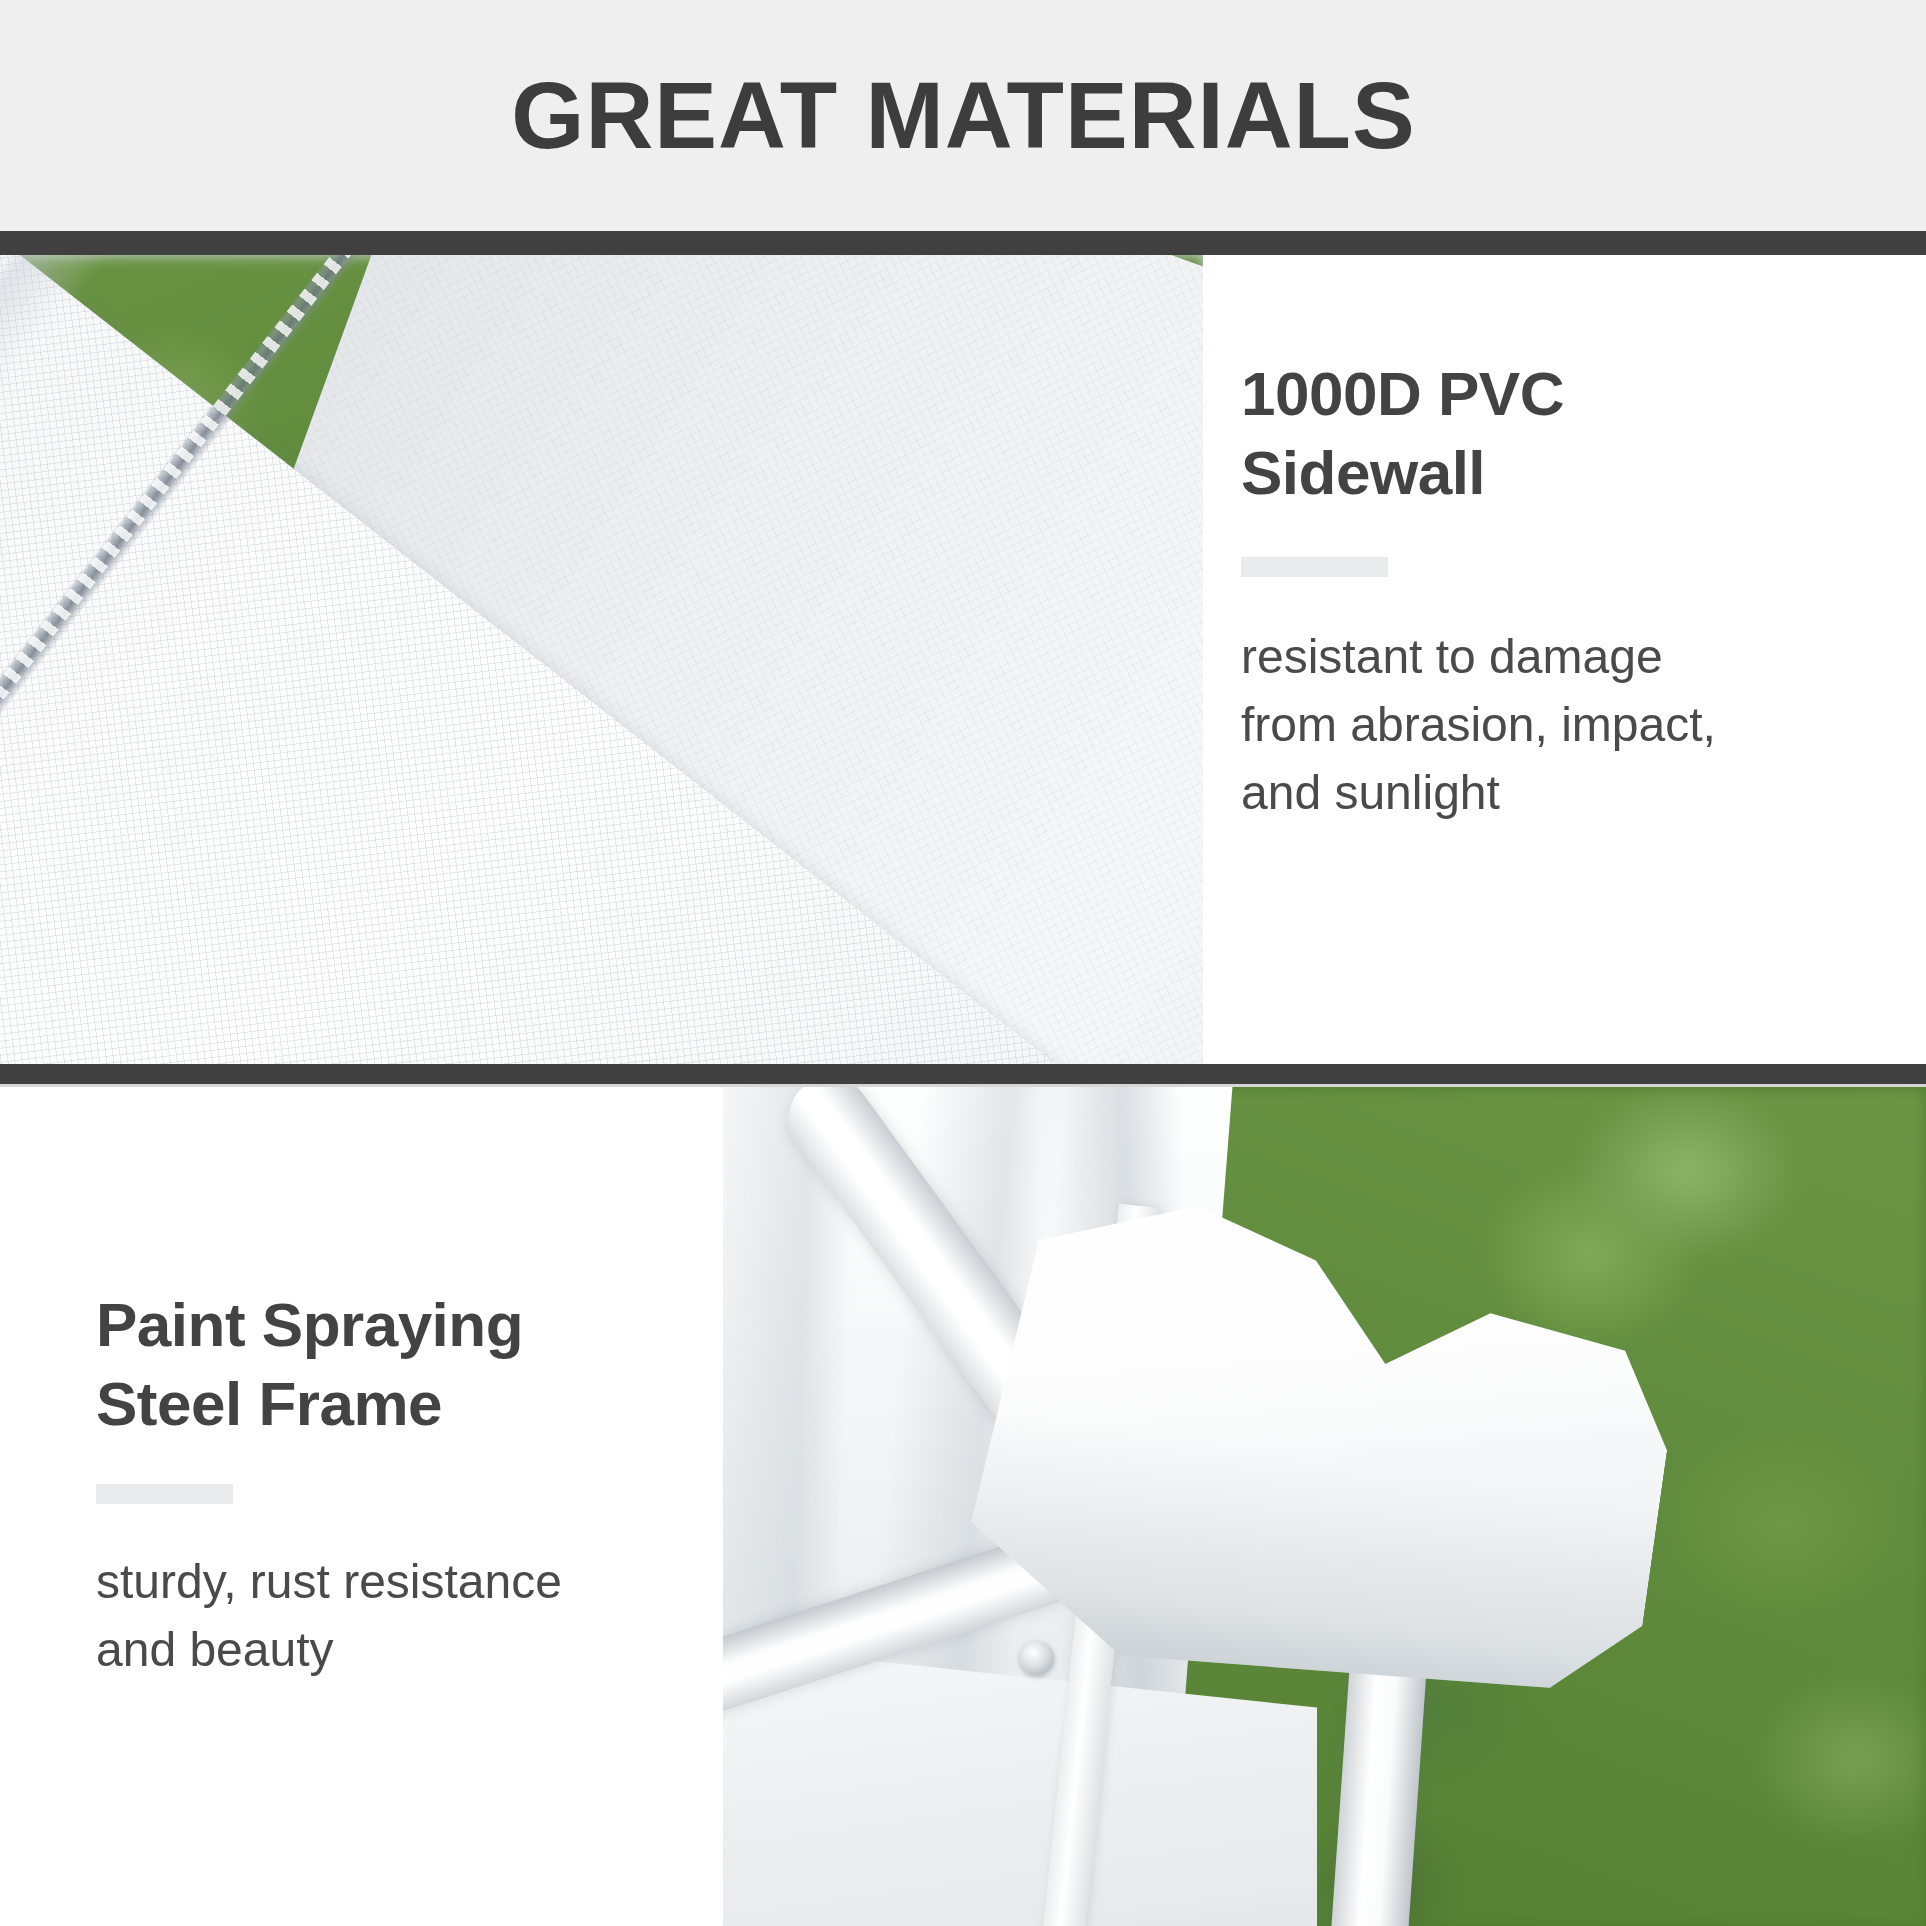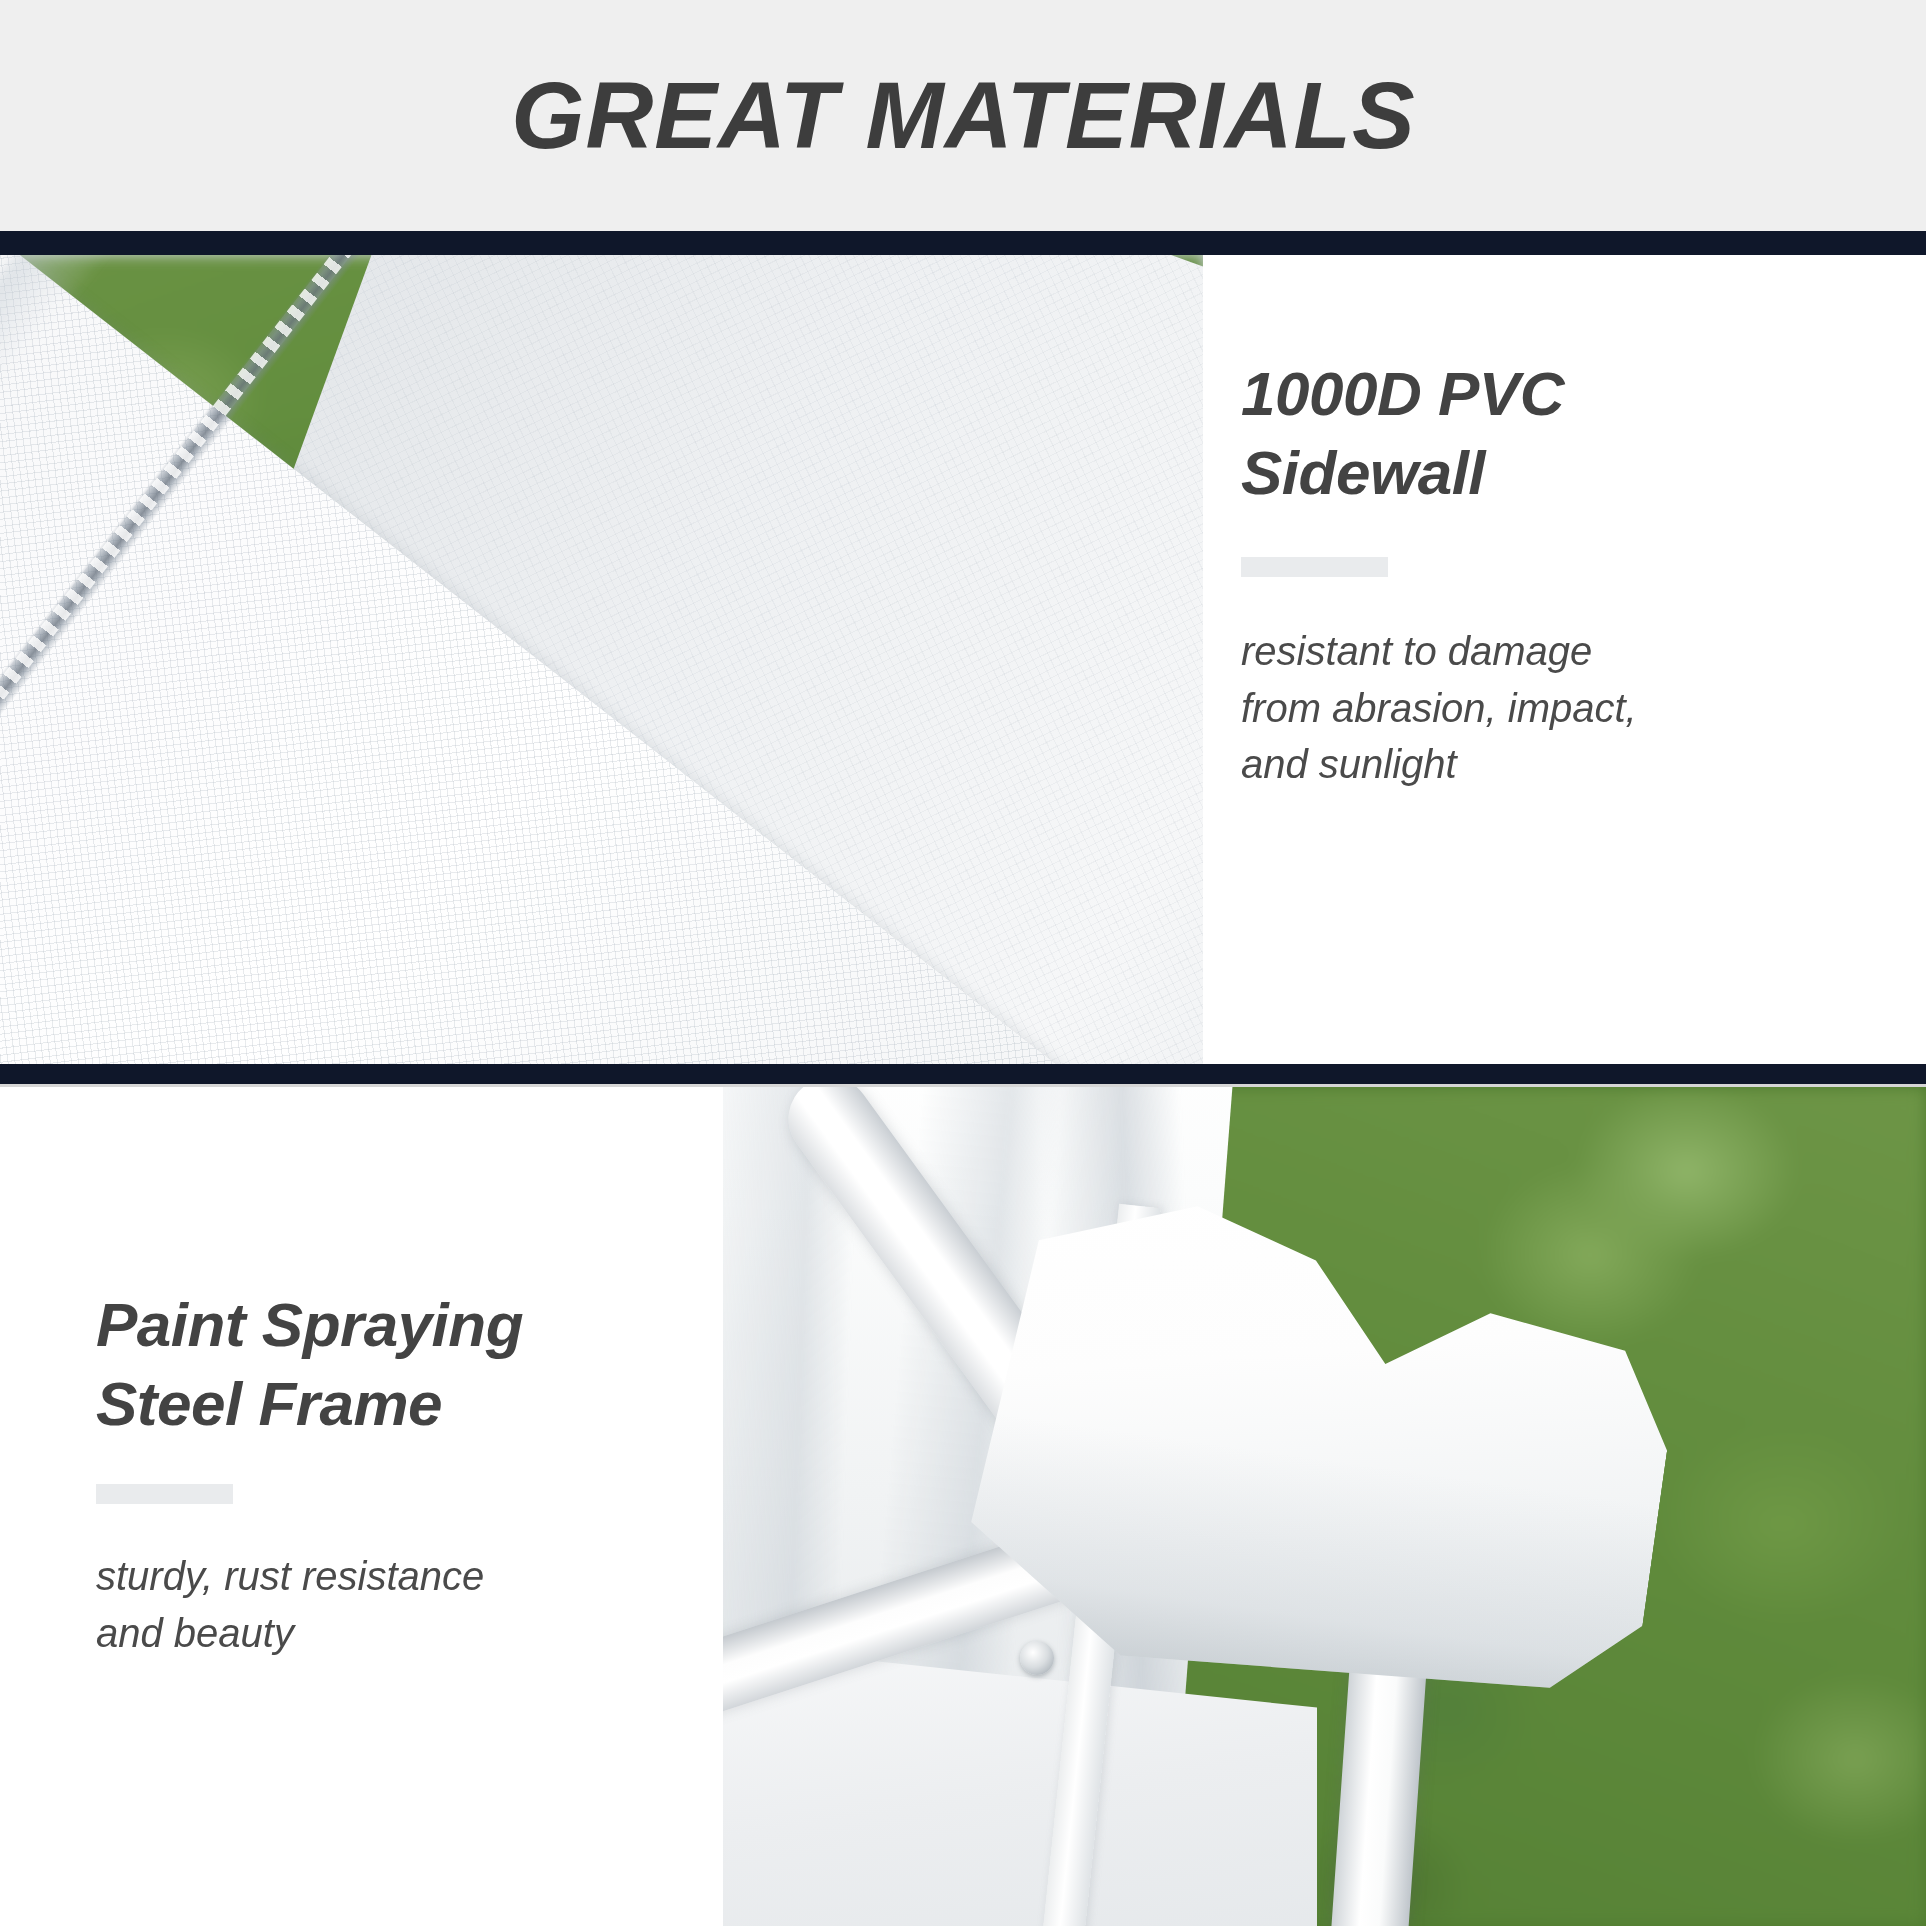--- a/index.html
+++ b/index.html
@@ -3,21 +3,21 @@
 <meta charset="utf-8">
 <title>Great Materials</title>
 <style>
   * { margin:0; padding:0; box-sizing:border-box; }
   html,body { width:1927px; height:1927px; }
   body {
     font-family:"Liberation Sans", sans-serif;
     background:#ffffff;
     overflow:hidden;
   }
-  .page { position:relative; width:1927px; height:1689px; background:#0f172a;font-style:italic; }
+  .page { position:relative; width:1927px; height:1689px; background:#404040; }
 
   
   .header-band {
     position:absolute; left:0; top:0; width:1927px; height:231px;
     background:#efefef;
     display:flex; align-items:center; justify-content:center;
   }
   .header-title {
     font-size:94px; font-weight:700; letter-spacing:1px;
     color:#3d3d3d; line-height:1;
@@ -65,21 +65,21 @@
     font-size:62px; font-weight:700; color:#434343;
     line-height:1.28; letter-spacing:-0.5px;
     white-space:pre-line;
   }
   .feat-rule {
     width:147px; height:20px; background:#e9ebed;
     margin:44px 0 46px 0;
   }
   .s2 .feat-rule { width:137px; margin:40px 0 44px 0; }
   .feat-body {
-    font-size:40px; font-weight:400; color:#4a4a4a;
+    font-size:48px; font-weight:400; color:#4a4a4a;
     line-height:1.42; white-space:pre-line;
   }
 
   
   .ph1-grass {
     position:absolute; inset:0;
     background:
       radial-gradient(ellipse 158px 119px at 14% 18%, #7ba052 0%, rgba(123,160,82,0) 62%),
       radial-gradient(ellipse 188px 139px at 32% 62%, #769c4d 0%, rgba(118,156,77,0) 65%),
       radial-gradient(ellipse 129px 109px at 8% 76%, #4f7732 0%, rgba(79,119,50,0) 64%),

